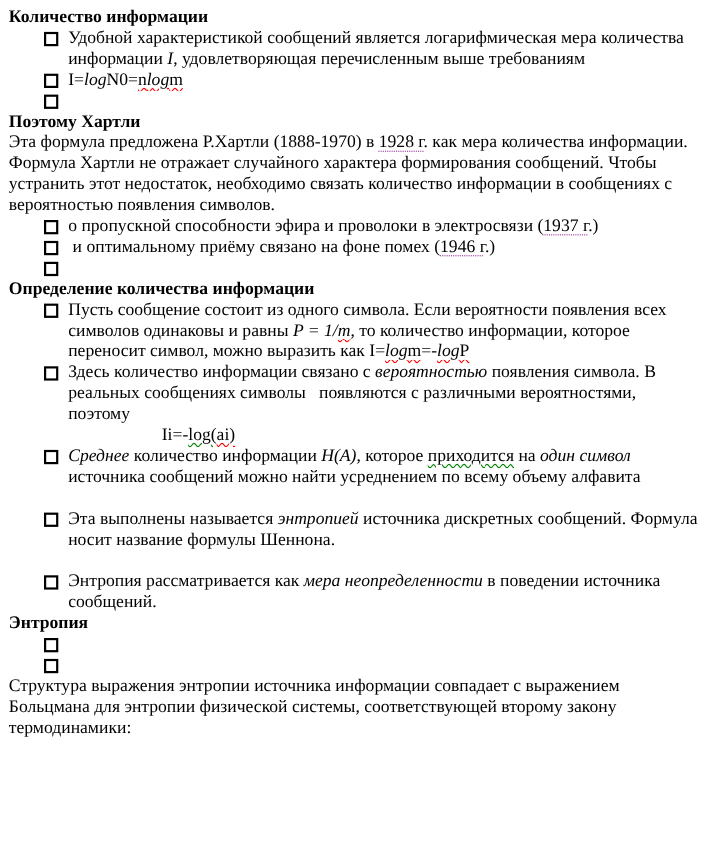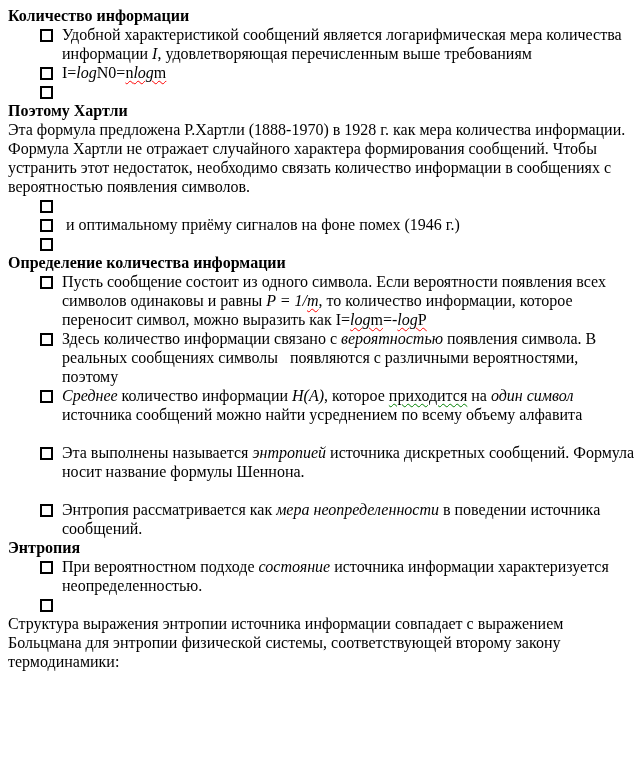--- a/index.html
+++ b/index.html
@@ -60,20 +60,21 @@
     text-underline-offset: 2px;
   }
   .gr {
     text-decoration: underline;
     text-decoration-style: wavy;
     text-decoration-color: #008000;
     text-decoration-thickness: 1px;
     text-underline-offset: 2px;
   }
   .dt {
+    text-decoration: underline;
     text-decoration-style: dotted;
     text-decoration-color: #993399;
     text-decoration-thickness: 1px;
     text-underline-offset: 3px;
   }
   .a {
     color: #0000ff;
     text-decoration: underline;
     cursor: pointer;
   }
@@ -84,31 +85,32 @@
 <div class="page">
   <div id="doc">
       <div class="block heading"><span class="runs"><span class="n">Количество информации</span></span></div>
       <div class="block bullet"><span class="checkbox"></span><span class="runs"><span class="n">Удобной характеристикой сообщений является логарифмическая мера количества информации </span><span class="i">I</span><span class="n">, удовлетворяющая перечисленным выше требованиям</span></span></div>
       <div class="block bullet"><span class="checkbox"></span><span class="runs"><span class="n">I=</span><span class="i">log</span><span class="n">N0=</span><span class="sp">n</span><span class="isp">log</span><span class="sp">m</span></span></div>
       <div class="block bullet-empty">
         <span class="checkbox"></span>
       </div>
       <div class="block heading"><span class="runs"><span class="n">Поэтому Хартли</span></span></div>
       <div class="block para"><span class="runs"><span class="n">Эта формула предложена Р.Хартли (1888-1970) в </span><span class="dt">1928 г</span><span class="n">. как мера количества информации. Формула Хартли не отражает случайного характера формирования сообщений. Чтобы устранить этот недостаток, необходимо связать количество информации в сообщениях с вероятностью появления символов.</span></span></div>
-      <div class="block bullet"><span class="checkbox"></span></div>
-      <div class="block bullet"><span class="checkbox"></span><span class="runs"><span class="n"> и оптимальному приёму сигналов на фоне помех (</span><span class="dt">1946 г</span><span class="n">.)</span></span></div>
+      <div class="block bullet"><span class="checkbox"></span><span class="runs"><span class="n">о пропускной способности эфира и проволоки в электросвязи (</span><span class="dt">1937 г</span><span class="n">.)</span></span></div>
+      <div class="block bullet"><span class="checkbox"></span><span class="runs"><span class="n"> и оптимальному приёму связано на фоне помех (</span><span class="dt">1946 г</span><span class="n">.)</span></span></div>
       <div class="block bullet-empty">
         <span class="checkbox"></span>
       </div>
       <div class="block heading"><span class="runs"><span class="n">Определение количества информации</span></span></div>
       <div class="block bullet"><span class="checkbox"></span><span class="runs"><span class="n">Пусть сообщение состоит из одного символа. Если вероятности появления всех символов одинаковы и равны </span><span class="i">P = 1/</span><span class="isp">m</span><span class="n">, то количество информации, которое переносит символ, можно выразить как I=</span><span class="isp">log</span><span class="sp">m</span><span class="n">=-</span><span class="isp">log</span><span class="sp">P</span></span></div>
       <div class="block bullet"><span class="checkbox"></span><span class="runs"><span class="n">Здесь количество информации связано с </span><span class="i">вероятностью</span><span class="n"> появления символа. В реальных сообщениях символы   появляются с различными вероятностями, поэтому</span></span></div>
+      <div class="block formula"><span class="runs"><span class="n">Ii=-</span><span class="gr">log(</span><span class="sp">ai)</span></span></div>
       <div class="block bullet"><span class="checkbox"></span><span class="runs"><span class="i">Среднее</span><span class="n"> количество информации </span><span class="i">H(A)</span><span class="n">, которое </span><span class="gr">приходится</span><span class="n"> на </span><span class="i">один символ</span><span class="n"> источника сообщений можно найти усреднением по всему объему алфавита</span></span></div>
       <div class="block spacer"></div>
       <div class="block bullet"><span class="checkbox"></span><span class="runs"><span class="n">Эта выполнены называется </span><span class="i">энтропией</span><span class="n"> источника дискретных сообщений. Формула носит название формулы Шеннона.</span></span></div>
       <div class="block spacer"></div>
       <div class="block bullet"><span class="checkbox"></span><span class="runs"><span class="n">Энтропия рассматривается как </span><span class="i">мера неопределенности</span><span class="n"> в поведении источника сообщений.</span></span></div>
       <div class="block heading"><span class="runs"><span class="n">Энтропия</span></span></div>
-      <div class="block bullet"><span class="checkbox"></span><span class="runs"><span class="n">При вероятностном подходе </span><span class="i">состояние</span><span class="n"> источника информации характеризуется неопределенностью.</span></span></div>
+      <div class="block bullet"><span class="checkbox"></span></div>
       <div class="block bullet"><span class="checkbox"></span></div>
       <div class="block para"><span class="runs"><span class="n">Структура выражения энтропии источника информации совпадает с выражением Больцмана для энтропии физической системы, соответствующей второму закону термодинамики:</span></span></div>
     </div>
 </div>
 
 </body></html>

